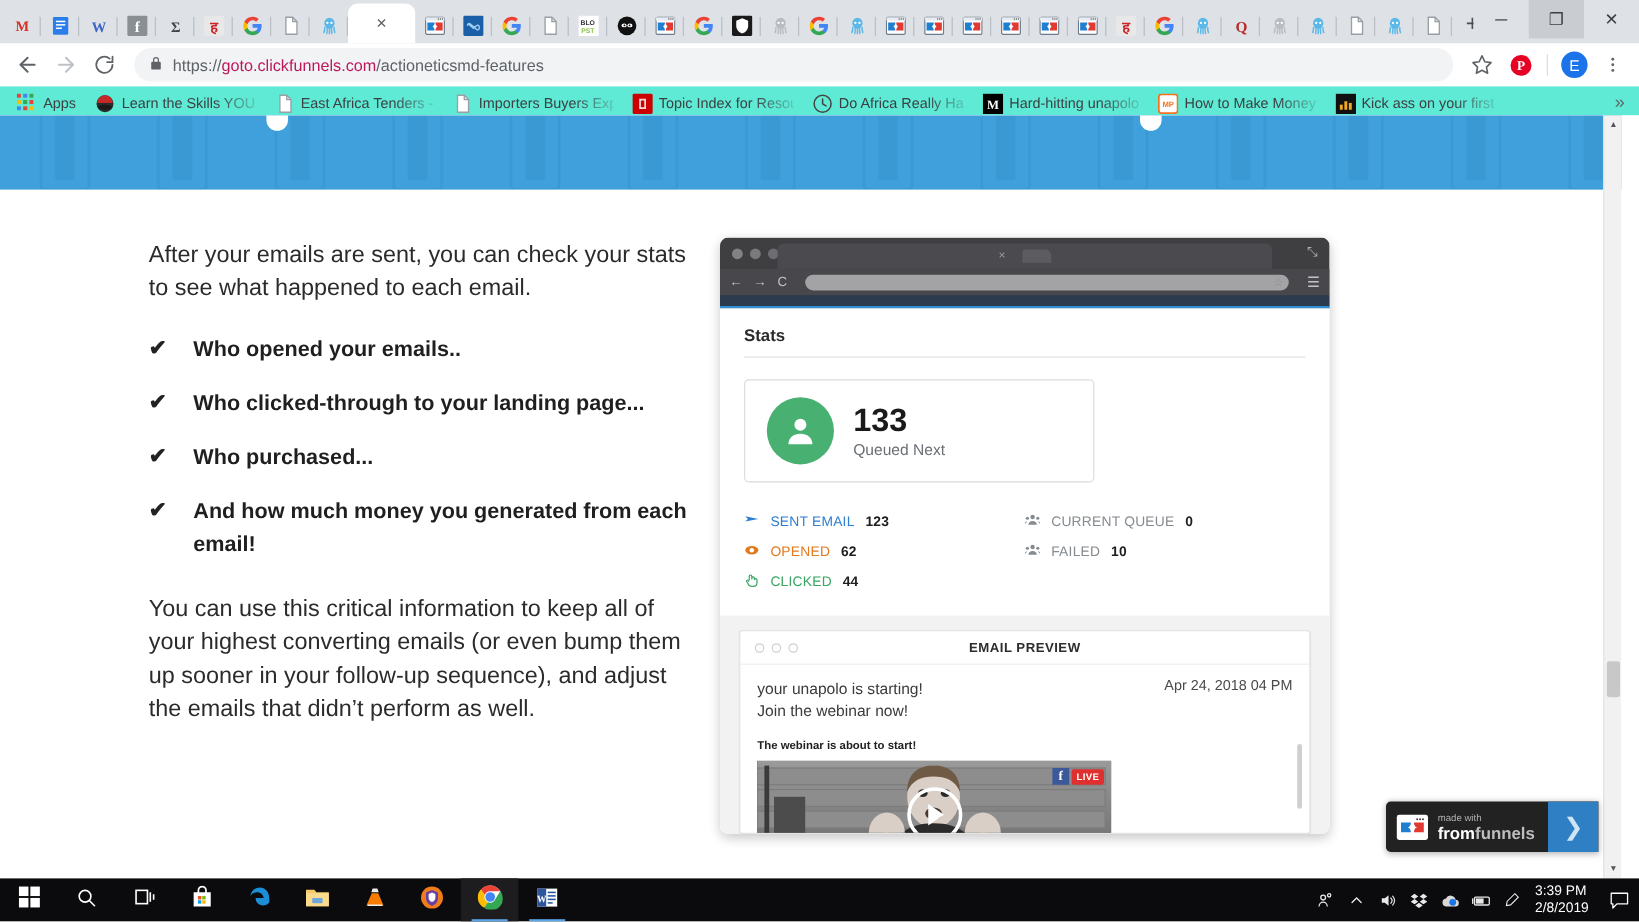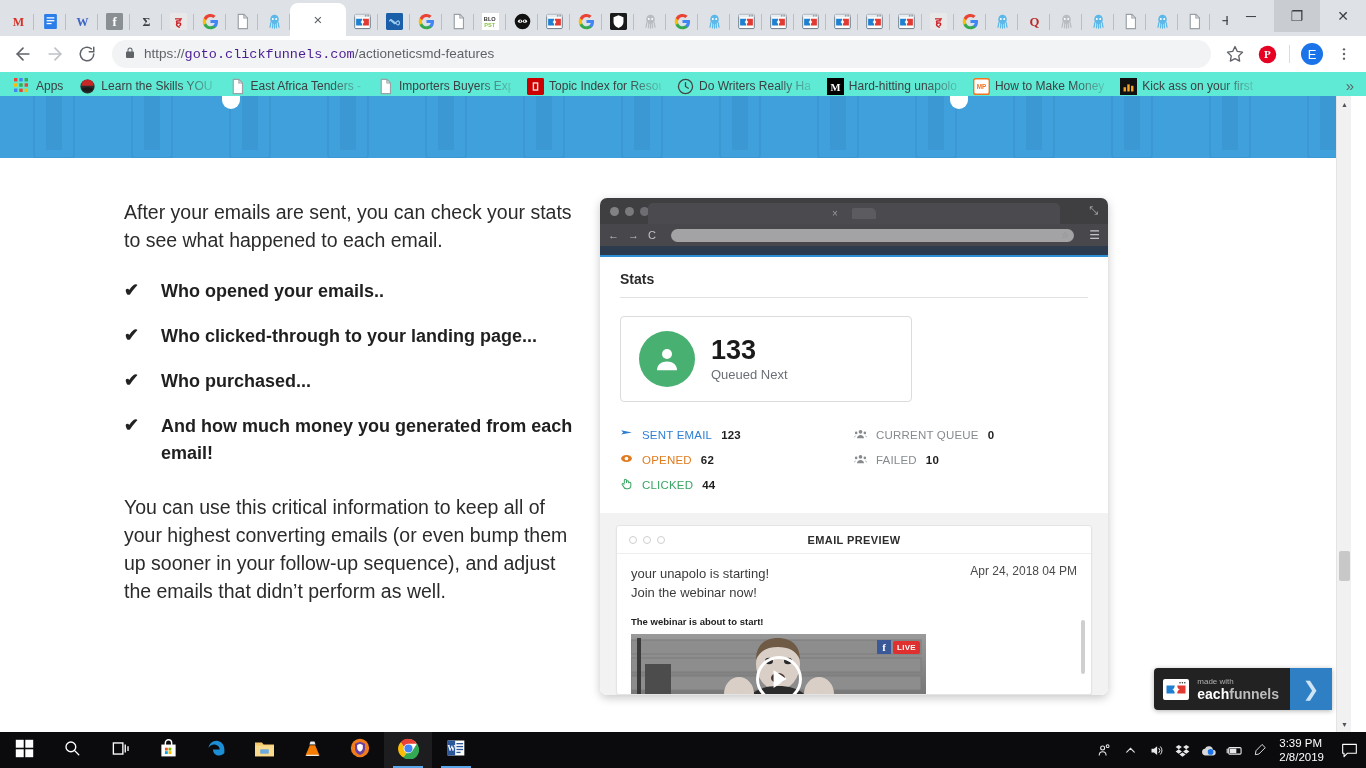--- a/index.html
+++ b/index.html
@@ -50,21 +50,21 @@
     height: 36px; background: #fff; display: flex; align-items: center;
     padding: 0 8px; gap: 2px;
   }
   .navbtn { width: 30px; height: 30px; display:flex; align-items:center;justify-content:center; }
   .omnibox {
     flex: 1; height: 28px; background: #f1f3f4; border-radius: 14px;
     display: flex; align-items: center; padding: 0 12px; margin: 0 8px;
     font-size: 13.5px; color: #202124; gap: 8px;
   }
   .url-scheme { color: #5f6368; }
-  .url-host { color: #4c1d95; font-family: Liberation Mono, monospace; }
+  .url-host { color: #be185d; }
   .url-path { color: #5f6368; }
   .tb-right { display: flex; align-items: center; gap: 4px; }
   .tb-icon { width: 28px; height: 28px; display:flex;align-items:center;justify-content:center; }
   .avatar-e {
     width: 22px; height: 22px; border-radius: 50%; background: #1a73e8;
     color: #fff; font-size: 13px; display:flex;align-items:center;justify-content:center;
     font-family:"Liberation Sans",sans-serif;
   }
   .tb-sep { width:1px; height:18px; background:#dadce0; margin:0 4px; }
 
@@ -715,21 +715,21 @@
           </span>
           <span class="bm-label">Topic Index for Resou</span>
         </div>
         <div class="bm bm-fade">
           <span class="bm-ico">
             <svg class="favicon" width="15" height="15" viewBox="0 0 24 24">
               <circle cx="12" cy="12" r="10" fill="none" stroke="#444" stroke-width="1.8"></circle>
               <path d="M12 6.5V12l4 2.5" stroke="#444" stroke-width="1.8" fill="none" stroke-linecap="round"></path>
             </svg>
           </span>
-          <span class="bm-label">Do Writers Really Ha</span>
+          <span class="bm-label">Do Africa Really Ha</span>
         </div>
         <div class="bm bm-fade">
           <span class="bm-ico">
             <svg class="favicon" width="15" height="15" viewBox="0 0 24 24">
               <rect width="24" height="24" fill="#000"></rect>
               <text x="12" y="18" font-size="15" font-weight="bold" fill="#fff" text-anchor="middle" font-family="Liberation Serif, serif">M</text>
             </svg>
           </span>
           <span class="bm-label">Hard-hitting unapolo</span>
         </div>
@@ -962,21 +962,21 @@
               <rect x="0" y="0" width="22" height="3.4" fill="#fff"></rect>
               <circle cx="15" cy="1.7" r="0.8" fill="#333"></circle>
                 <circle cx="17.4" cy="1.7" r="0.8" fill="#333"></circle>
                 <circle cx="19.8" cy="1.7" r="0.8" fill="#333"></circle>
               <path d="M1.5 4.5h8.2c0 3.5-2.4 4-2.4 4s2.4 .5 2.4 4H1.5z" fill="#1f7fd0"></path>
               <path d="M20.5 4.5h-8.2c0 3.5 2.4 4 2.4 4s-2.4 .5-2.4 4h8.2z" fill="#e03a32"></path>
             </svg>
           </div>
           <div>
             <div class="cf-txt1">made with</div>
-            <div class="cf-txt2"><span class="cf-c">each</span><span class="cf-f">funnels</span></div>
+            <div class="cf-txt2"><span class="cf-c">from</span><span class="cf-f">funnels</span></div>
           </div>
         </div>
         <div class="cf-arrow">❯</div>
 
       </div>
 
       <div class="pagescroll">
         <div class="ps-arrow">▲</div>
         <div class="ps-thumb"></div>
         <div class="ps-arrow" style="position:absolute;bottom:0;">▼</div>

